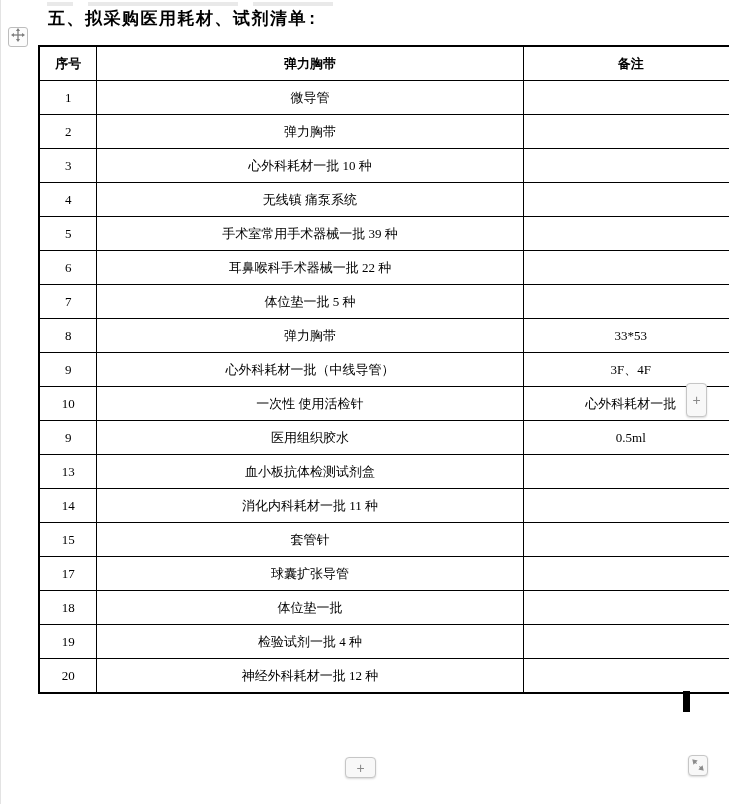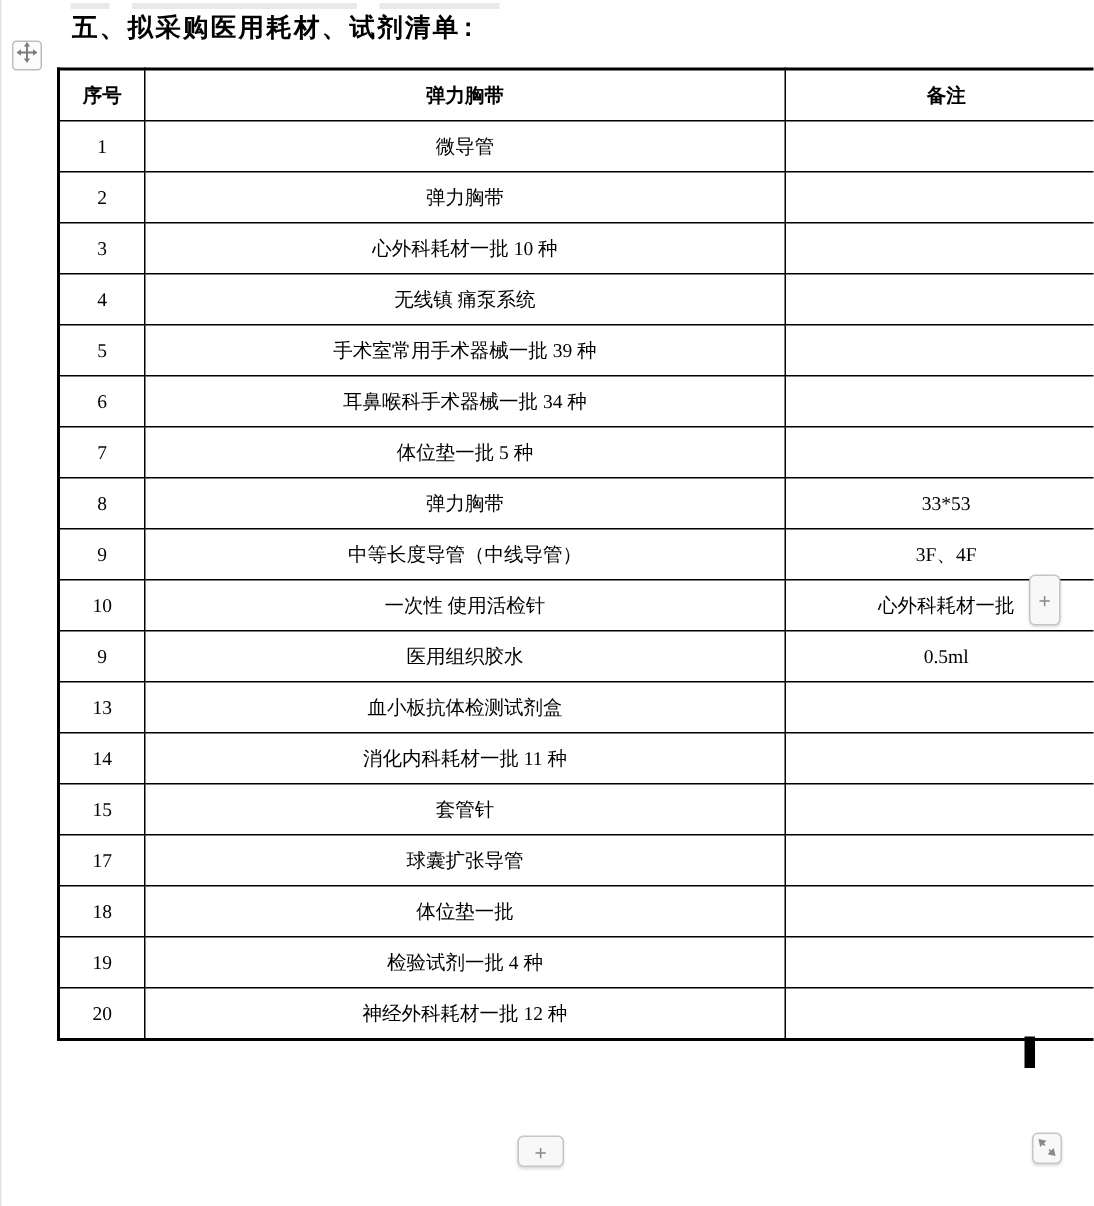--- a/index.html
+++ b/index.html
@@ -173,36 +173,36 @@
         <td>无线镇 痛泵系统</td>
         <td></td>
       </tr>
       <tr>
         <td>5</td>
         <td>手术室常用手术器械一批 39 种</td>
         <td></td>
       </tr>
       <tr>
         <td>6</td>
-        <td>耳鼻喉科手术器械一批 34 种</td>
+        <td>耳鼻喉科手术器械一批 22 种</td>
         <td></td>
       </tr>
       <tr>
         <td>7</td>
         <td>体位垫一批 5 种</td>
         <td></td>
       </tr>
       <tr>
         <td>8</td>
         <td>弹力胸带</td>
         <td>33*53</td>
       </tr>
       <tr>
         <td>9</td>
-        <td>中等长度导管（中线导管）</td>
+        <td>心外科耗材一批（中线导管）</td>
         <td>3F、4F</td>
       </tr>
       <tr>
         <td>10</td>
         <td>一次性 使用活检针</td>
         <td>心外科耗材一批</td>
       </tr>
       <tr>
         <td>9</td>
         <td>医用组织胶水</td>

